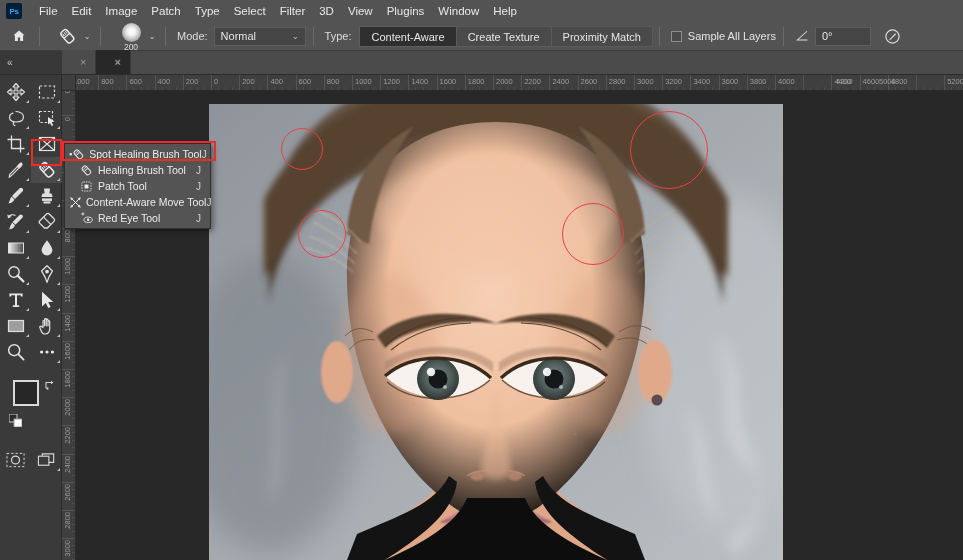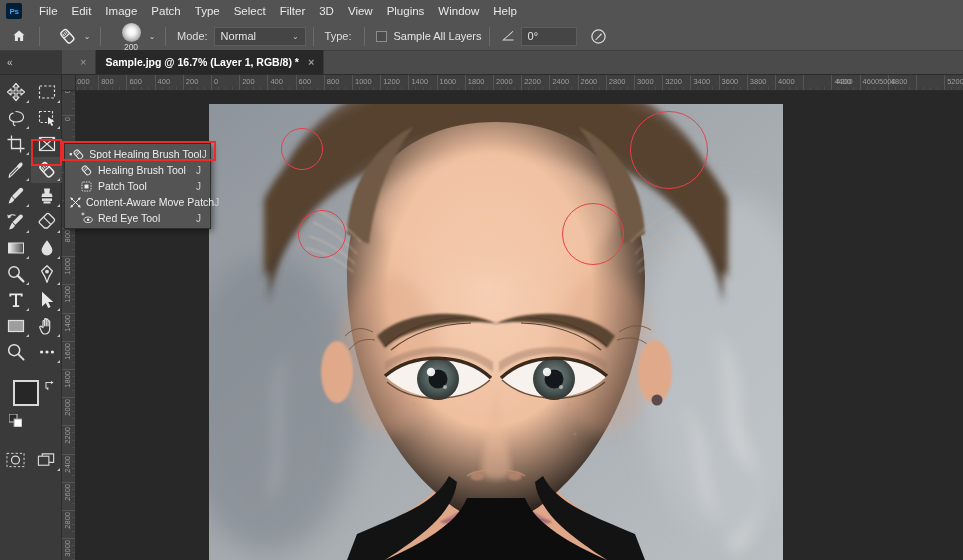--- a/index.html
+++ b/index.html
@@ -284,20 +284,25 @@
 
     <div class="ob-label">Mode:</div>
     <div class="ob-select" style="width:92px;">
       <span>Normal</span>
       <span class="sc">⌄</span>
     </div>
 
     <div class="ob-sep"></div>
 
     <div class="ob-label">Type:</div>
+    <div class="seg" id="type-seg">
+        <div class="seg-btn active">Content-Aware</div>
+        <div class="seg-btn">Create Texture</div>
+        <div class="seg-btn">Proximity Match</div>
+      </div>
 
     <div class="ob-sep"></div>
 
     <div class="chk-wrap">
       <div class="chkbox"></div>
       <span>Sample All Layers</span>
     </div>
 
     <div class="ob-sep"></div>
 
@@ -318,21 +323,20 @@
 
   <div class="tool-collapse">
     <span>«</span>
   </div>
 
   <div class="tabbar" id="tabbar">
       <div class="doc-tab">
         <span class="tab-x">×</span>
       </div>
       <div class="doc-tab active">
-        <span>Sample.jpg @ 16.7% (Layer 1, RGB/8) *</span>
         <span class="tab-x">×</span>
       </div>
     </div>
 
   <div class="toolbar">
     <div id="tool-grid">
         <div class="trow">
           <div class="tcell">
             <svg class="toolsvg" width="20" height="20" viewBox="0 0 20 20">
               <path d="M10 1.5 L13 5 H11 V9 H15 V7 L18.5 10 L15 13 V11 H11 V15 H13 L10 18.5 L7 15 H9 V11 H5 V13 L1.5 10 L5 7 V9 H9 V5 H7 Z" fill="none" stroke="#e0e0e0" stroke-width="1.2" stroke-linejoin="round"></path>
@@ -1017,21 +1021,21 @@
         <div class="fly-bullet"></div>
         <div class="fly-ico">
           <svg width="13" height="13" viewBox="0 0 20 20">
             <path d="M3 3 L17 17 M17 3 L3 17" stroke="#ededed" stroke-width="1.5"></path>
             <path d="M2 2 L6.4 3.4 L3.4 6.4 Z" fill="#ededed"></path>
             <path d="M18 2 L13.6 3.4 L16.6 6.4 Z" fill="#ededed"></path>
             <path d="M2 18 L3.4 13.6 L6.4 16.6 Z" fill="#ededed"></path>
             <path d="M18 18 L16.6 13.6 L13.6 16.6 Z" fill="#ededed"></path>
           </svg>
         </div>
-        <div class="fly-label">Content-Aware Move Patch</div>
+        <div class="fly-label">Content-Aware Move Tool</div>
         <div class="fly-key">J</div>
       </div>
       <div class="fly-item">
         <div class="fly-bullet"></div>
         <div class="fly-ico">
           <svg width="13" height="13" viewBox="0 0 20 20">
             <path d="M2 3 L7 3 M4.5 0.6 L4.5 5.4" stroke="#ededed" stroke-width="1.3"></path>
             <ellipse cx="12.5" cy="12" rx="6.4" ry="4.2" fill="none" stroke="#ededed" stroke-width="1.3"></ellipse>
             <circle cx="12.5" cy="12" r="1.9" fill="#ededed"></circle>
           </svg>

